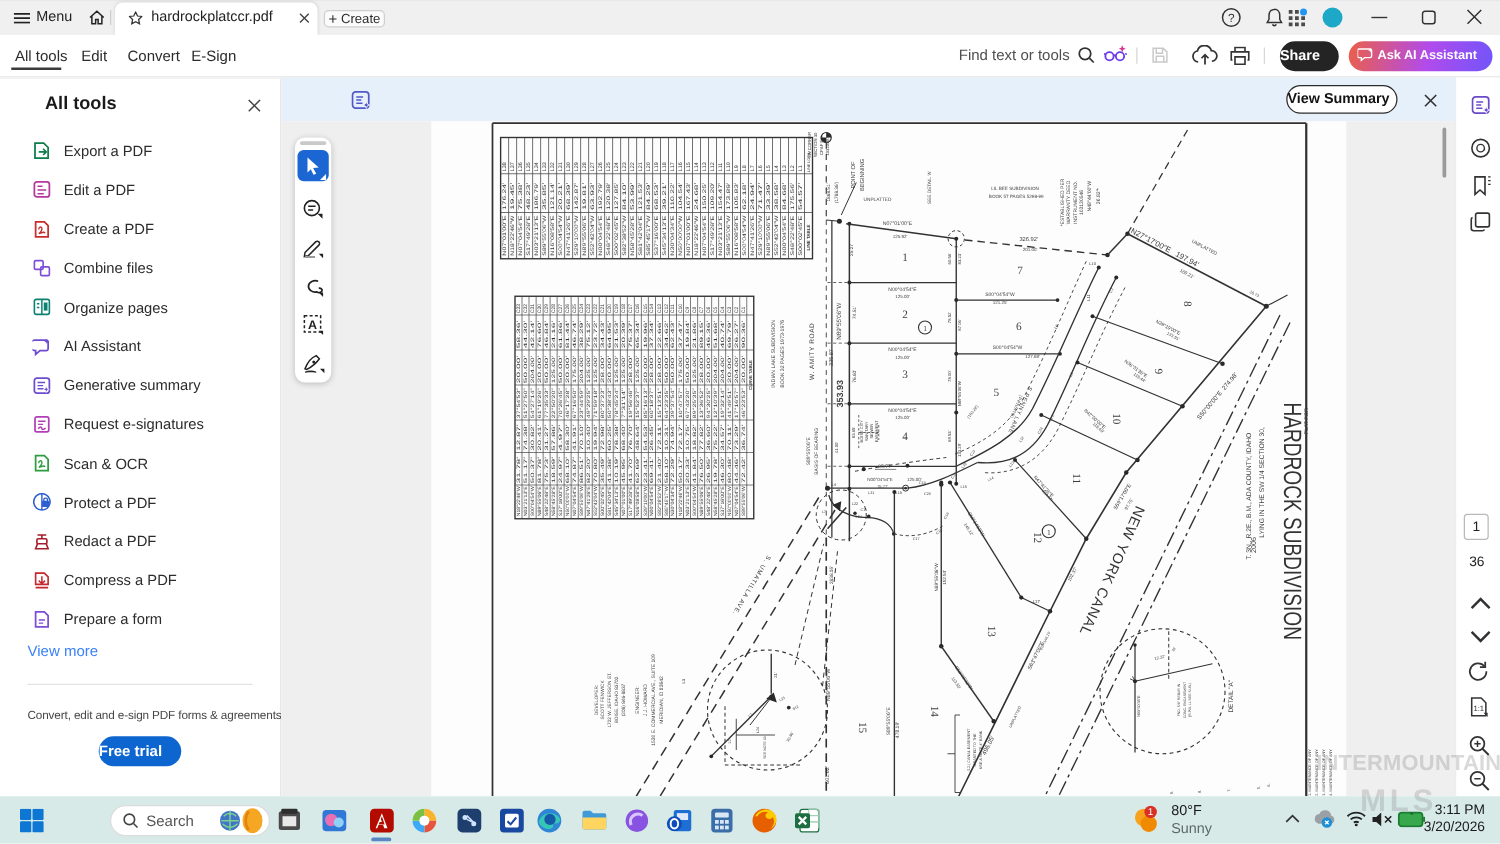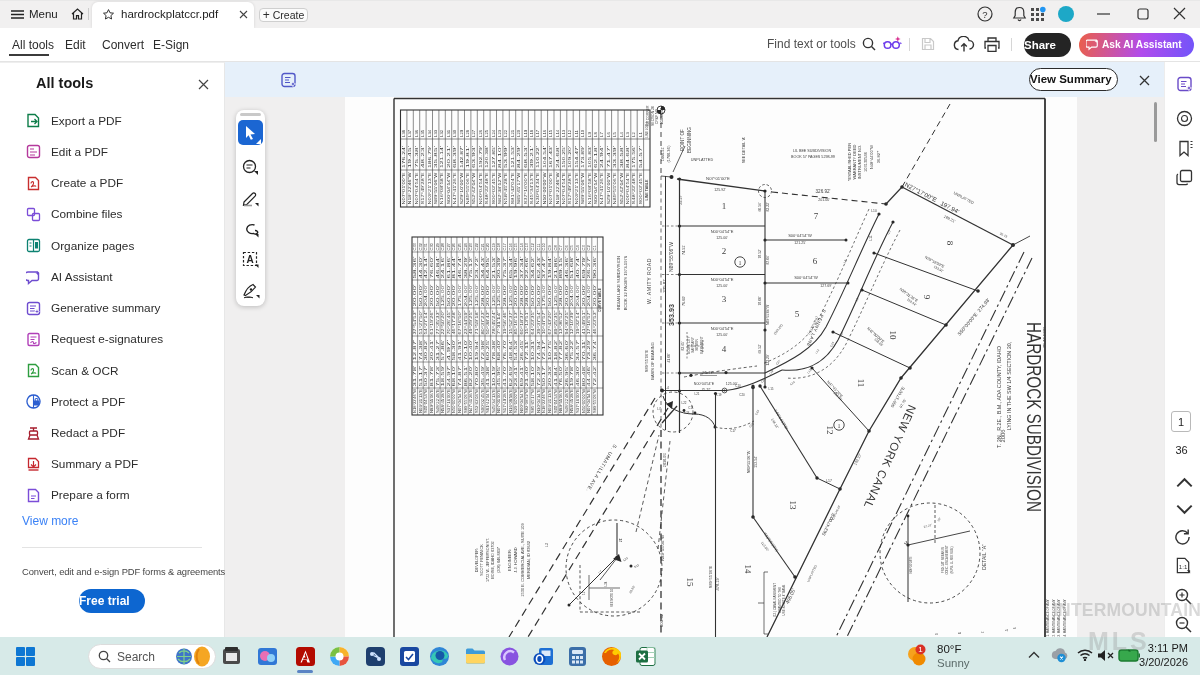--- a/index.html
+++ b/index.html
@@ -209,21 +209,21 @@
       <path d="M4,2 h7 M7.5,2 v3" stroke="#a61d2d" stroke-width="1.3"></path>
       <rect x="3.5" y="5" width="8" height="4" rx="1" stroke="#a61d2d" stroke-width="1.3" fill="none"></rect>
       <path d="M4,9 l-1.5,4 h10 l-1.5,-4" stroke="#a61d2d" stroke-width="1.3" fill="none"></path>
     </svg>
     <div class="tool" style="top:426px">Redact a PDF</div>
     <svg class="ticon" style="top:457px" viewBox="0 0 15 15">
       <path d="M2.5,1.5 h7 l3,3 v6 h-10 Z" stroke="#c5272e" stroke-width="1.3" fill="none"></path>
       <path d="M7.5,4 v6 m-2.5,-2.5 l2.5,2.5 l2.5,-2.5" stroke="#c5272e" stroke-width="1.2" fill="none"></path>
       <path d="M2.5,13 h10" stroke="#c5272e" stroke-width="1.4"></path>
     </svg>
-    <div class="tool" style="top:457px">Summary a PDF</div>
+    <div class="tool" style="top:457px">Compress a PDF</div>
     <svg class="ticon" style="top:488px" viewBox="0 0 15 15">
       <path d="M2.5,1.5 h7 l3,3 v9 h-10 Z" stroke="#7b4dd8" stroke-width="1.4" fill="none"></path>
       <path d="M5,8 h5 M5,10.5 h3.5" stroke="#7b4dd8" stroke-width="1.1"></path>
     </svg>
     <div class="tool" style="top:488px">Prepare a form</div>
 <div class="abs" style="left:22px;top:514px;font-size:12px;color:#3b82f6">View more</div>
 <div class="abs" style="left:22px;top:547px;width:180px;height:1px;background:#e3e3e3"></div>
 <div class="abs" style="left:22px;top:566px;font-size:9.4px;letter-spacing:-0.1px;color:#464646;white-space:nowrap">Convert, edit and e-sign PDF forms &amp; agreements</div>
 <div class="abs" style="left:79px;top:589px;width:66px;height:24px;background:#0d66d0;border-radius:13px;color:#fff;font-size:12px;font-weight:bold;line-height:24px">Free trial</div>
 

